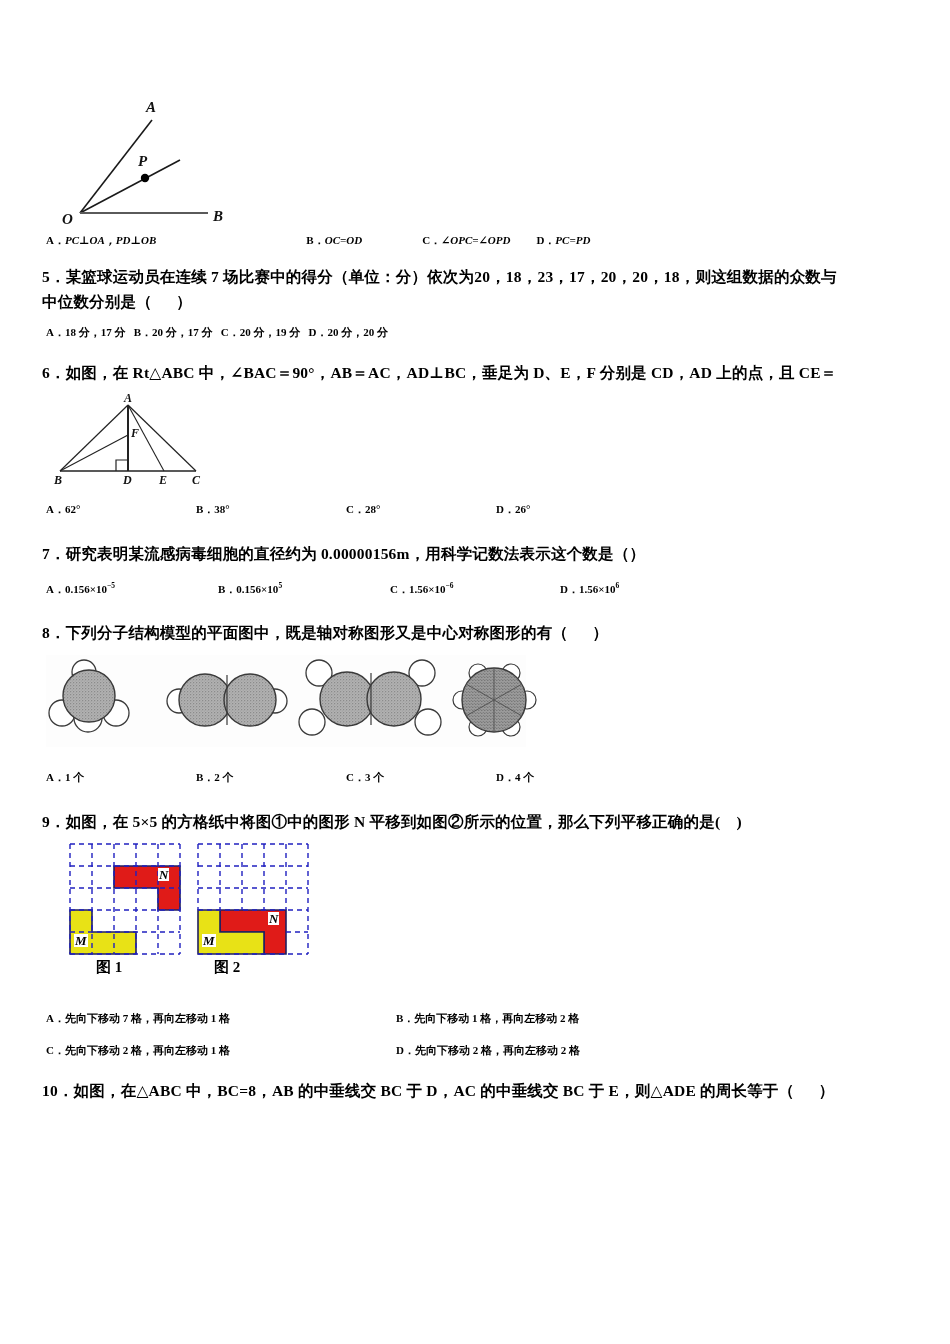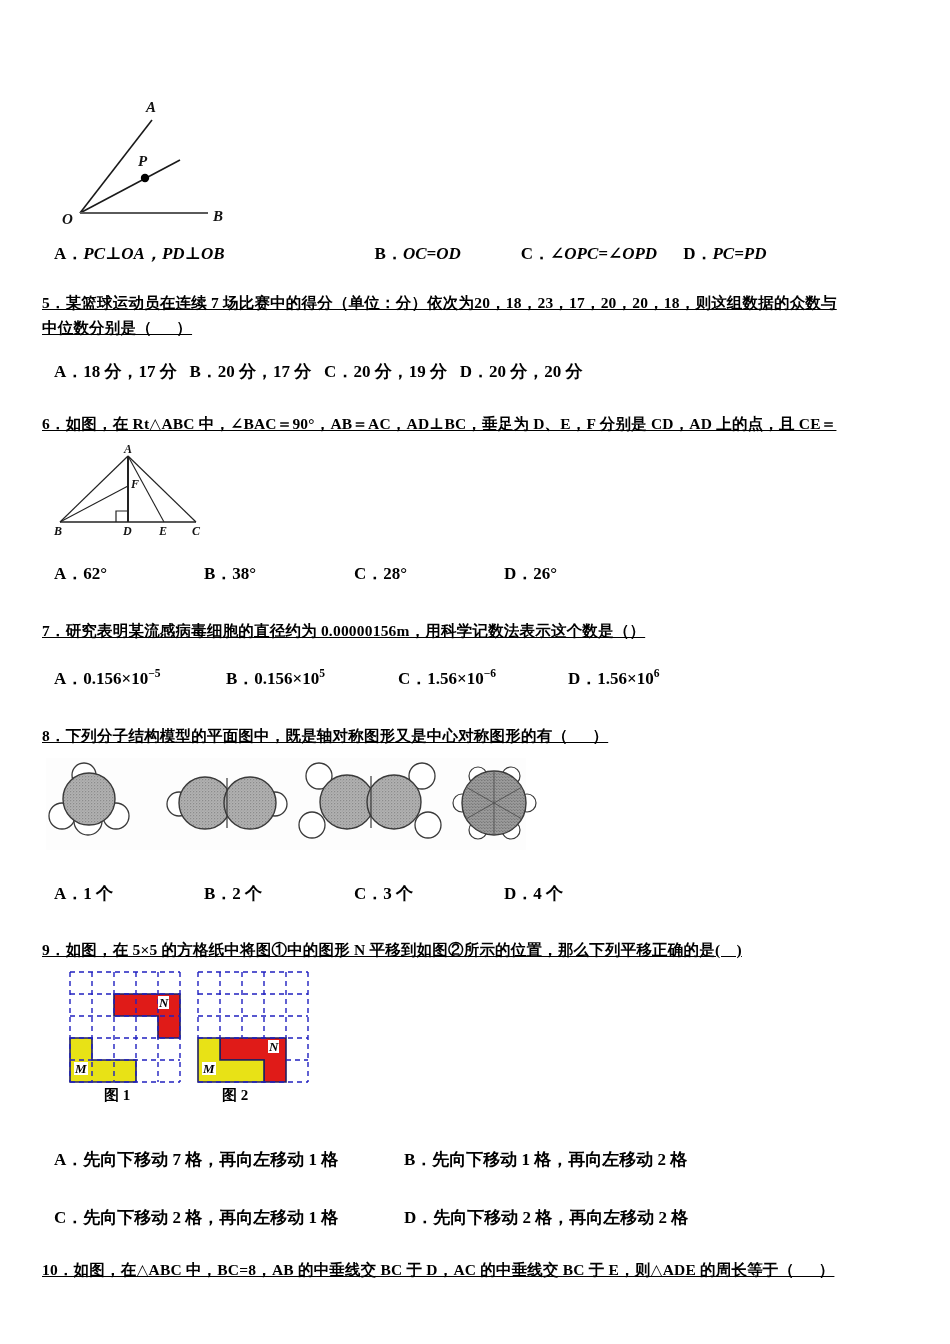--- a/index.html
+++ b/index.html
@@ -28,27 +28,26 @@
   }
 
   
   .qtext {
     font-size: 15.5px;
     font-weight: bold;
     line-height: 1.62;
     letter-spacing: .2px;
     margin: 0;
     white-space: pre-wrap;
-    text-decoration: underline;
   }
   .optrow {
-    font-size: 17px;
+    font-size: 11px;
     font-weight: bold;
     line-height: 1.62;
-    margin: 12px;
+    margin: 4px;
     display: block;
     white-space: pre;
   }
   .optrow .opt { display: inline-block; }
   .italicopt { font-style: italic; }
   sup { font-size: 0.68em; vertical-align: super; }
   .spacer6 { height: 6px; }
   .spacer10 { height: 10px; }
   .spacer14 { height: 14px; }
   .spacer18 { height: 18px; }
@@ -70,21 +69,20 @@
 
   
   .fig-grids { position: relative; height: 148px; width: 300px; margin-left: 14px; }
   .grid-wrap { position: absolute; top: 0; }
   .gridbox { position: relative; width: 110px; height: 110px; }
   .lbl-fig {
     position: absolute;
     font-size: 15px;
     font-weight: bold;
     white-space: pre;
-    margin-left: 8px;
   }
   .lbl-in {
     position: absolute;
     font-size: 13px;
     font-weight: bold;
     font-style: italic;
     background: #ffffff;
     padding: 0 1px;
     line-height: 1;
     z-index: 9;

